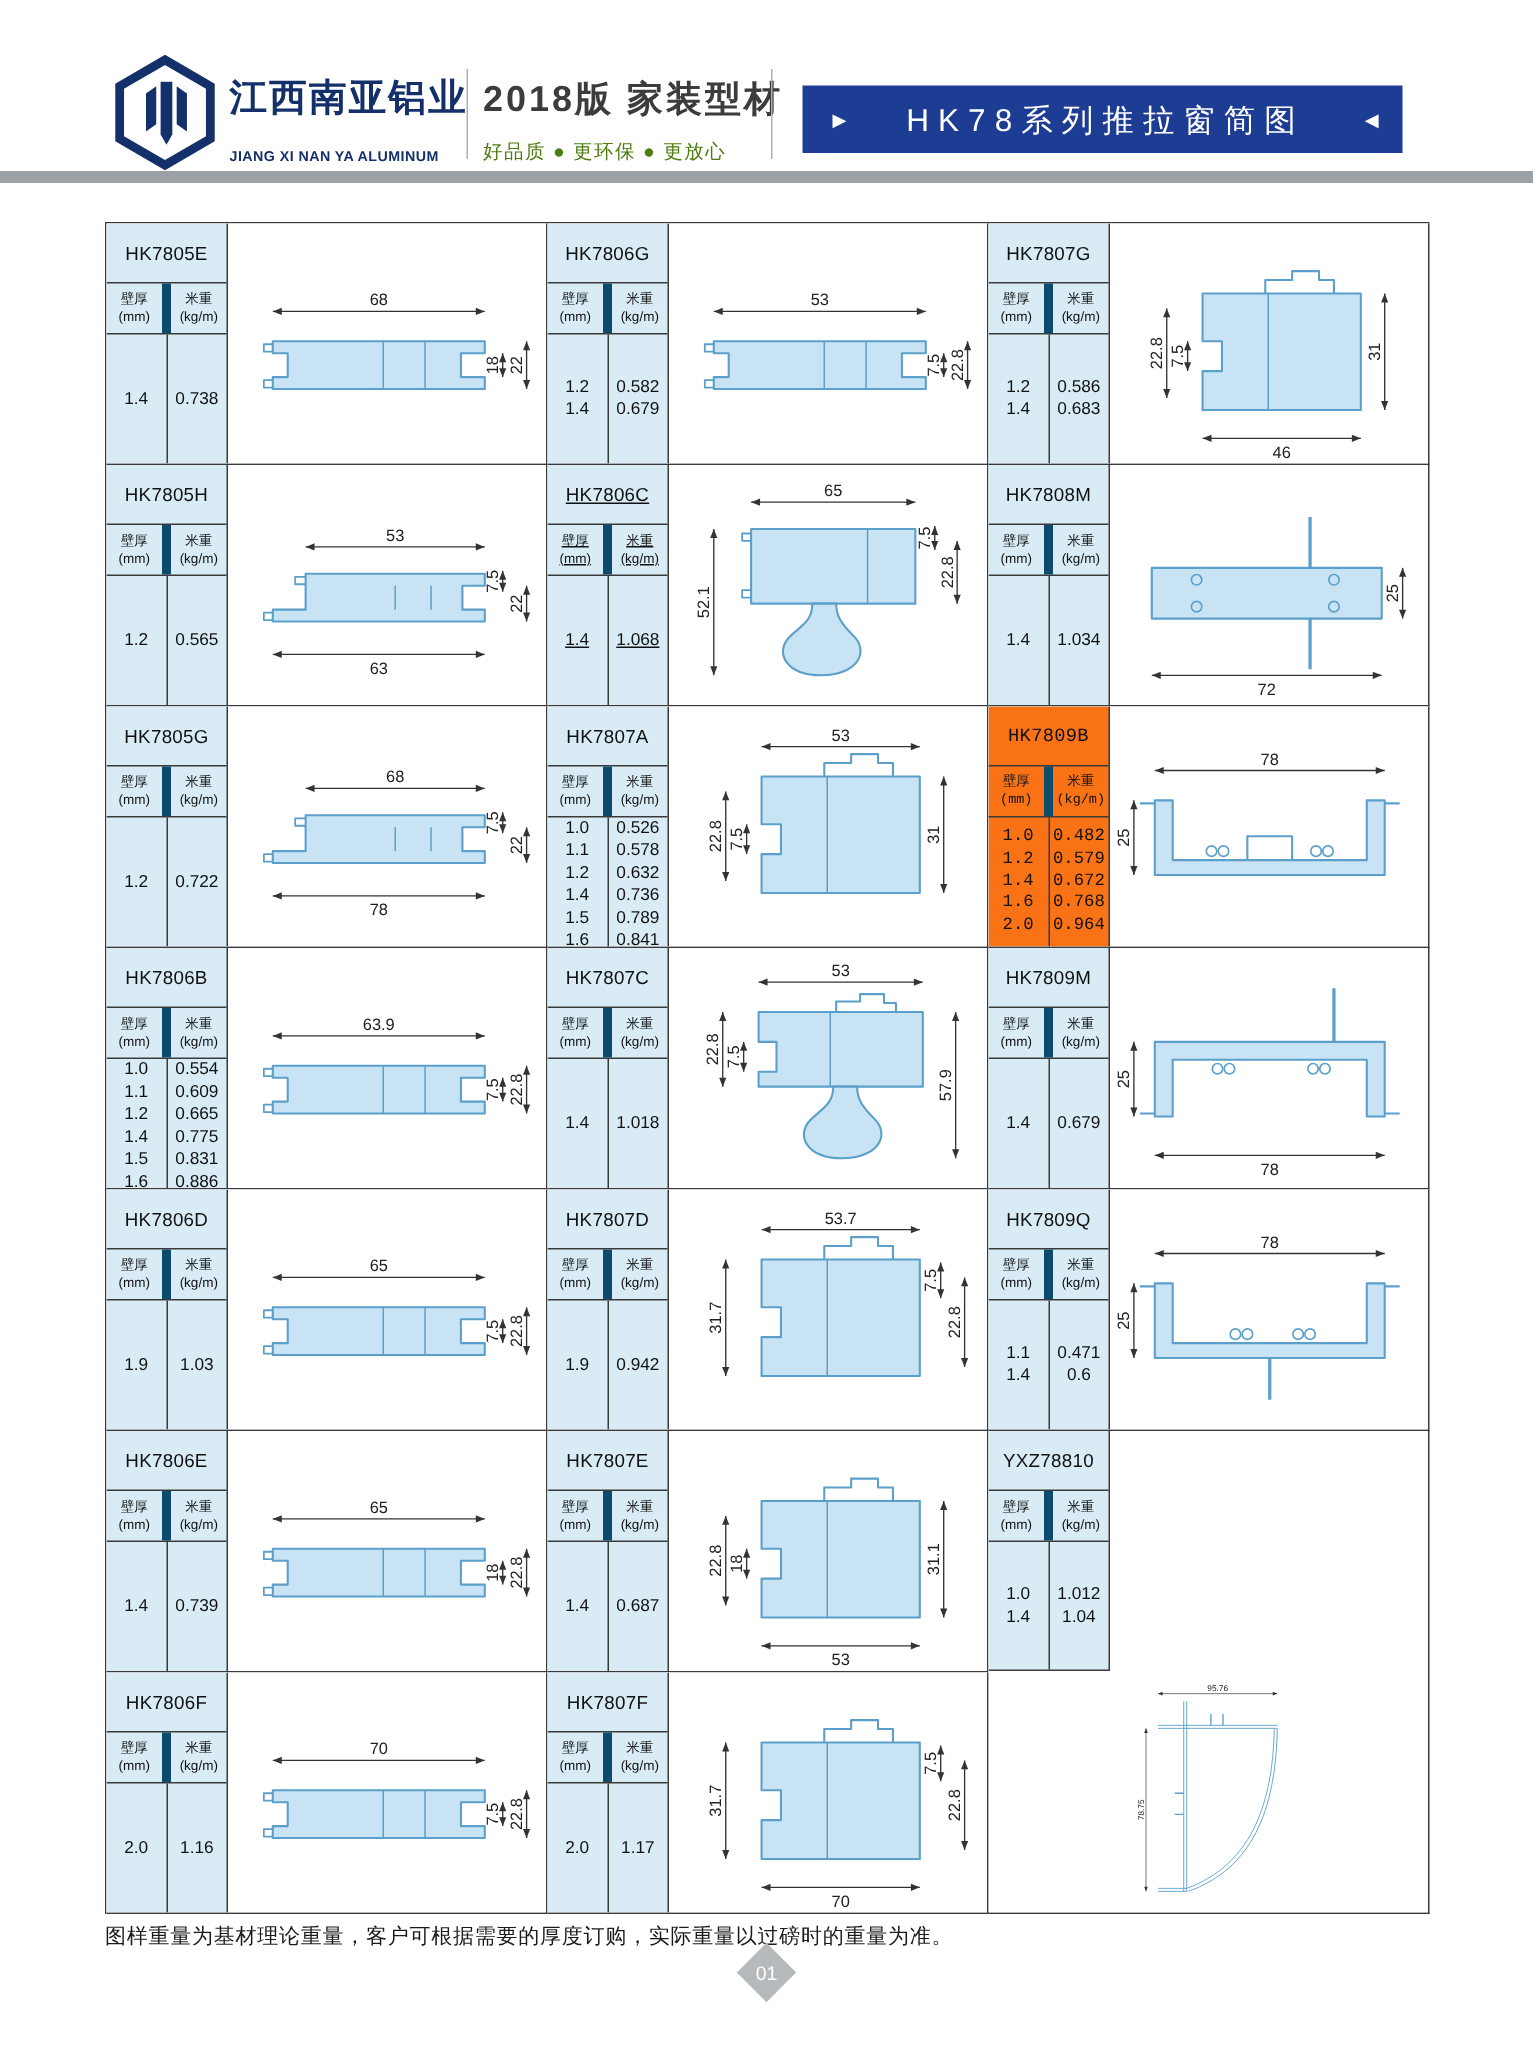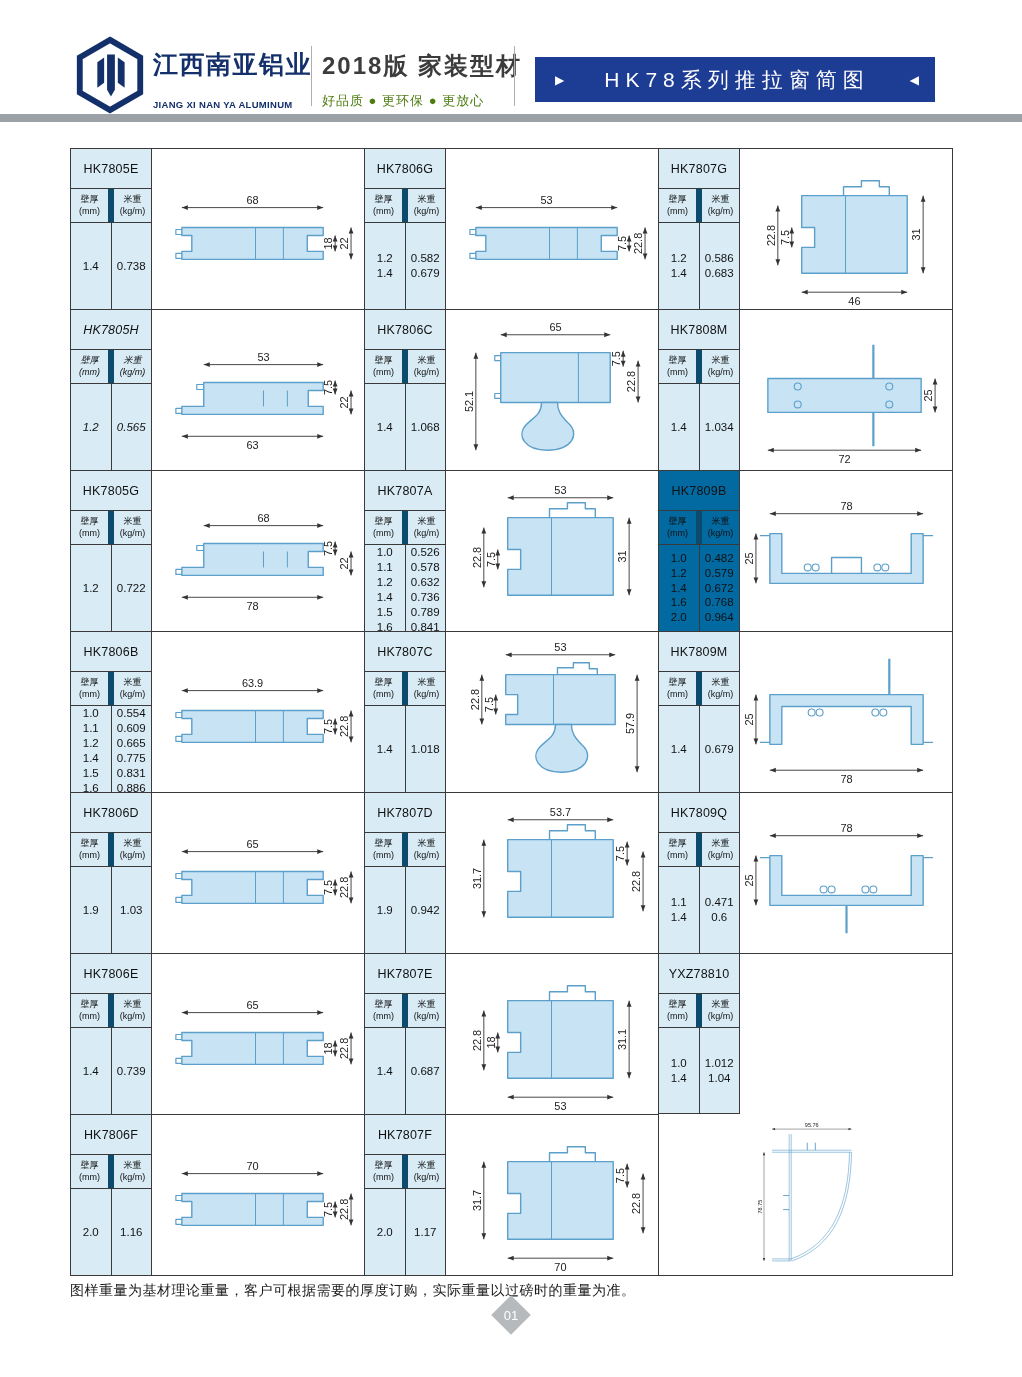--- a/index.html
+++ b/index.html
@@ -216,21 +216,21 @@
           <text x="0" y="0" text-anchor="middle" font-size="11" fill="#222" font-family="Liberation Sans, DejaVu Sans, sans-serif" transform="translate(49,88) rotate(-90)">7.5</text>
           <line x1="184" y1="46" x2="184" y2="124" stroke="#333333" stroke-width="0.9"></line>
           <polygon points="184,46 181.6,52 186.4,52" fill="#333333"></polygon>
           <polygon points="184,124 181.6,118 186.4,118" fill="#333333"></polygon>
           <text x="0" y="0" text-anchor="middle" font-size="11" fill="#222" font-family="Liberation Sans, DejaVu Sans, sans-serif" transform="translate(181,85) rotate(-90)">31</text>
         </svg>
       </div>
     </div>
     <div class="cell">
       <div class="leftcol">
-        <div class="ptable" style="background: rgb(217, 236, 246); font-style: italic;">
+        <div class="ptable" style="background: rgb(217, 236, 246);">
           <div class="pcode">HK7805H</div>
           <div class="phead">
             <div>
               <span>壁厚</span>
               <span>(mm)</span>
             </div>
             <div>
               <span>米重</span>
               <span>(kg/m)</span>
             </div>
@@ -264,21 +264,21 @@
           <text x="0" y="0" text-anchor="middle" font-size="11" fill="#222" font-family="Liberation Sans, DejaVu Sans, sans-serif" transform="translate(181,77) rotate(-90)">7.5</text>
           <line x1="200" y1="80" x2="200" y2="104" stroke="#333333" stroke-width="0.9"></line>
           <polygon points="200,80 197.6,86 202.4,86" fill="#333333"></polygon>
           <polygon points="200,104 197.6,98 202.4,98" fill="#333333"></polygon>
           <text x="0" y="0" text-anchor="middle" font-size="11" fill="#222" font-family="Liberation Sans, DejaVu Sans, sans-serif" transform="translate(197,92) rotate(-90)">22</text>
         </svg>
       </div>
     </div>
     <div class="cell">
       <div class="leftcol">
-        <div class="ptable" style="background: rgb(217, 236, 246);">
+        <div class="ptable" style="background: rgb(217, 236, 246); text-decoration: underline;">
           <div class="pcode">HK7806C</div>
           <div class="phead">
             <div>
               <span>壁厚</span>
               <span>(mm)</span>
             </div>
             <div>
               <span>米重</span>
               <span>(kg/m)</span>
             </div>
@@ -462,21 +462,21 @@
           <text x="0" y="0" text-anchor="middle" font-size="11" fill="#222" font-family="Liberation Sans, DejaVu Sans, sans-serif" transform="translate(49,88) rotate(-90)">7.5</text>
           <line x1="184" y1="46" x2="184" y2="124" stroke="#333333" stroke-width="0.9"></line>
           <polygon points="184,46 181.6,52 186.4,52" fill="#333333"></polygon>
           <polygon points="184,124 181.6,118 186.4,118" fill="#333333"></polygon>
           <text x="0" y="0" text-anchor="middle" font-size="11" fill="#222" font-family="Liberation Sans, DejaVu Sans, sans-serif" transform="translate(181,85) rotate(-90)">31</text>
         </svg>
       </div>
     </div>
     <div class="cell">
       <div class="leftcol">
-        <div class="ptable" style="background: #0369a1;">
+        <div class="ptable" style="background: #f97316; font-family: Liberation Mono, monospace;">
           <div class="pcode">HK7809B</div>
           <div class="phead">
             <div>
               <span>壁厚</span>
               <span>(mm)</span>
             </div>
             <div>
               <span>米重</span>
               <span>(kg/m)</span>
             </div>

